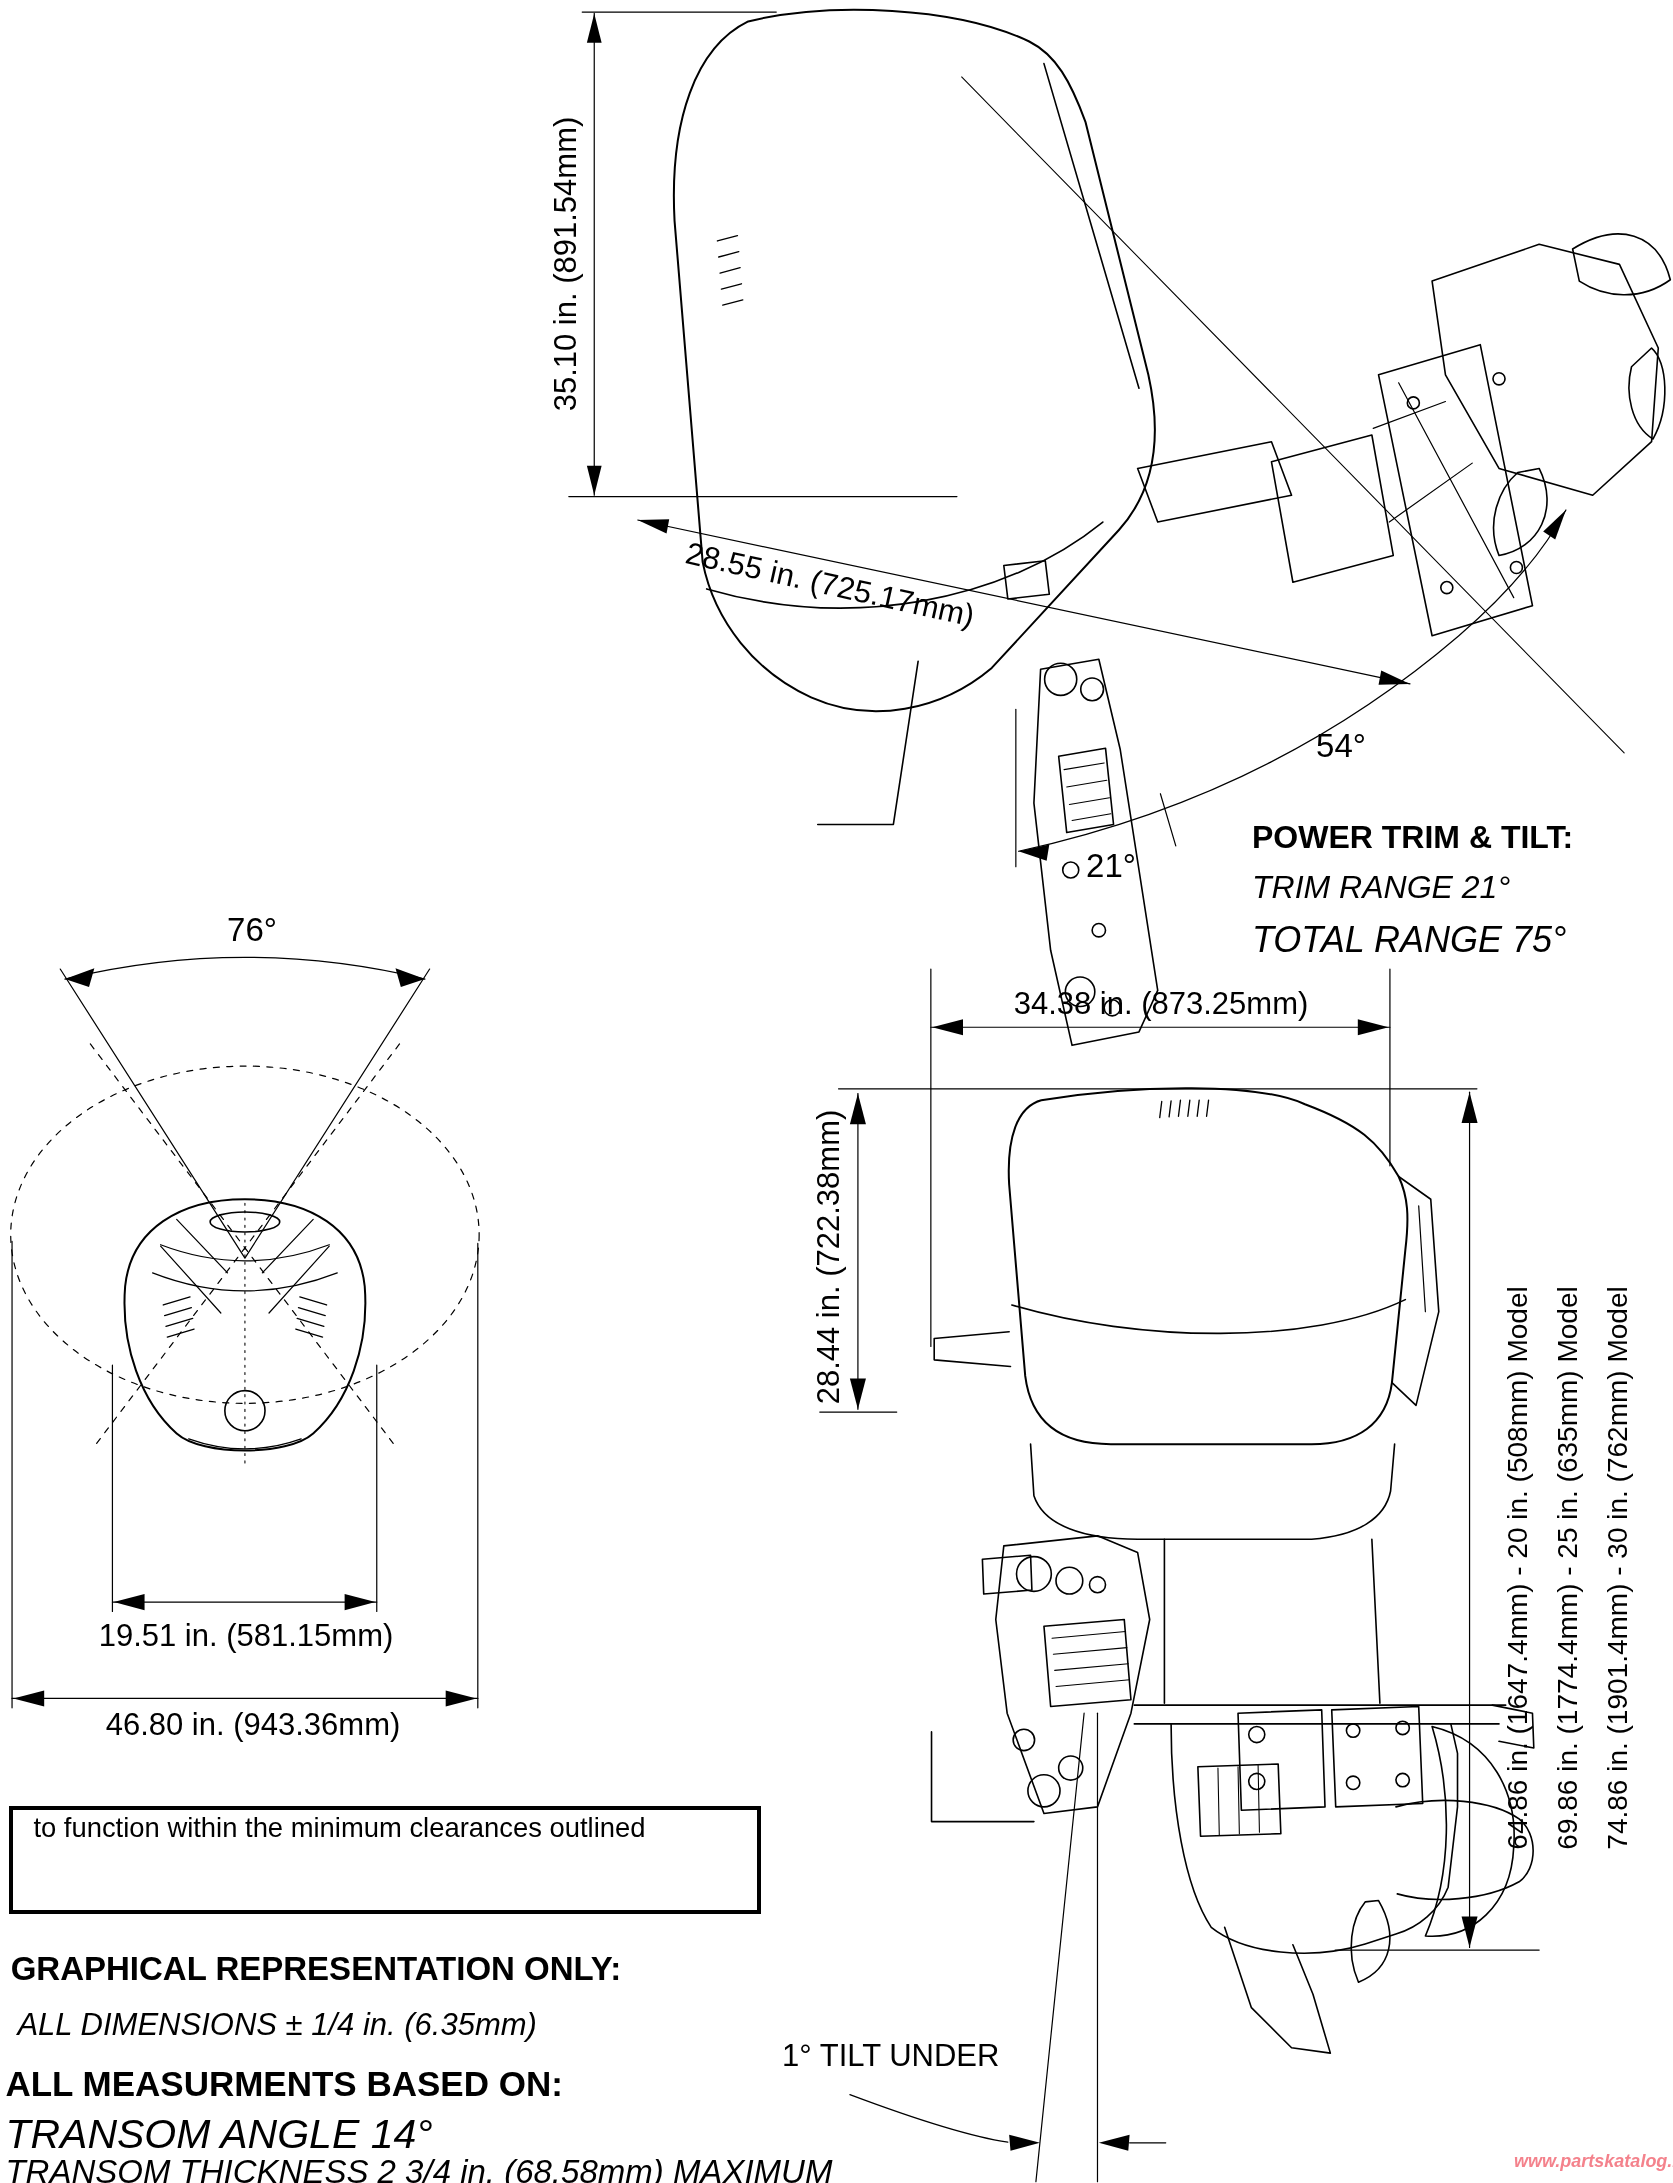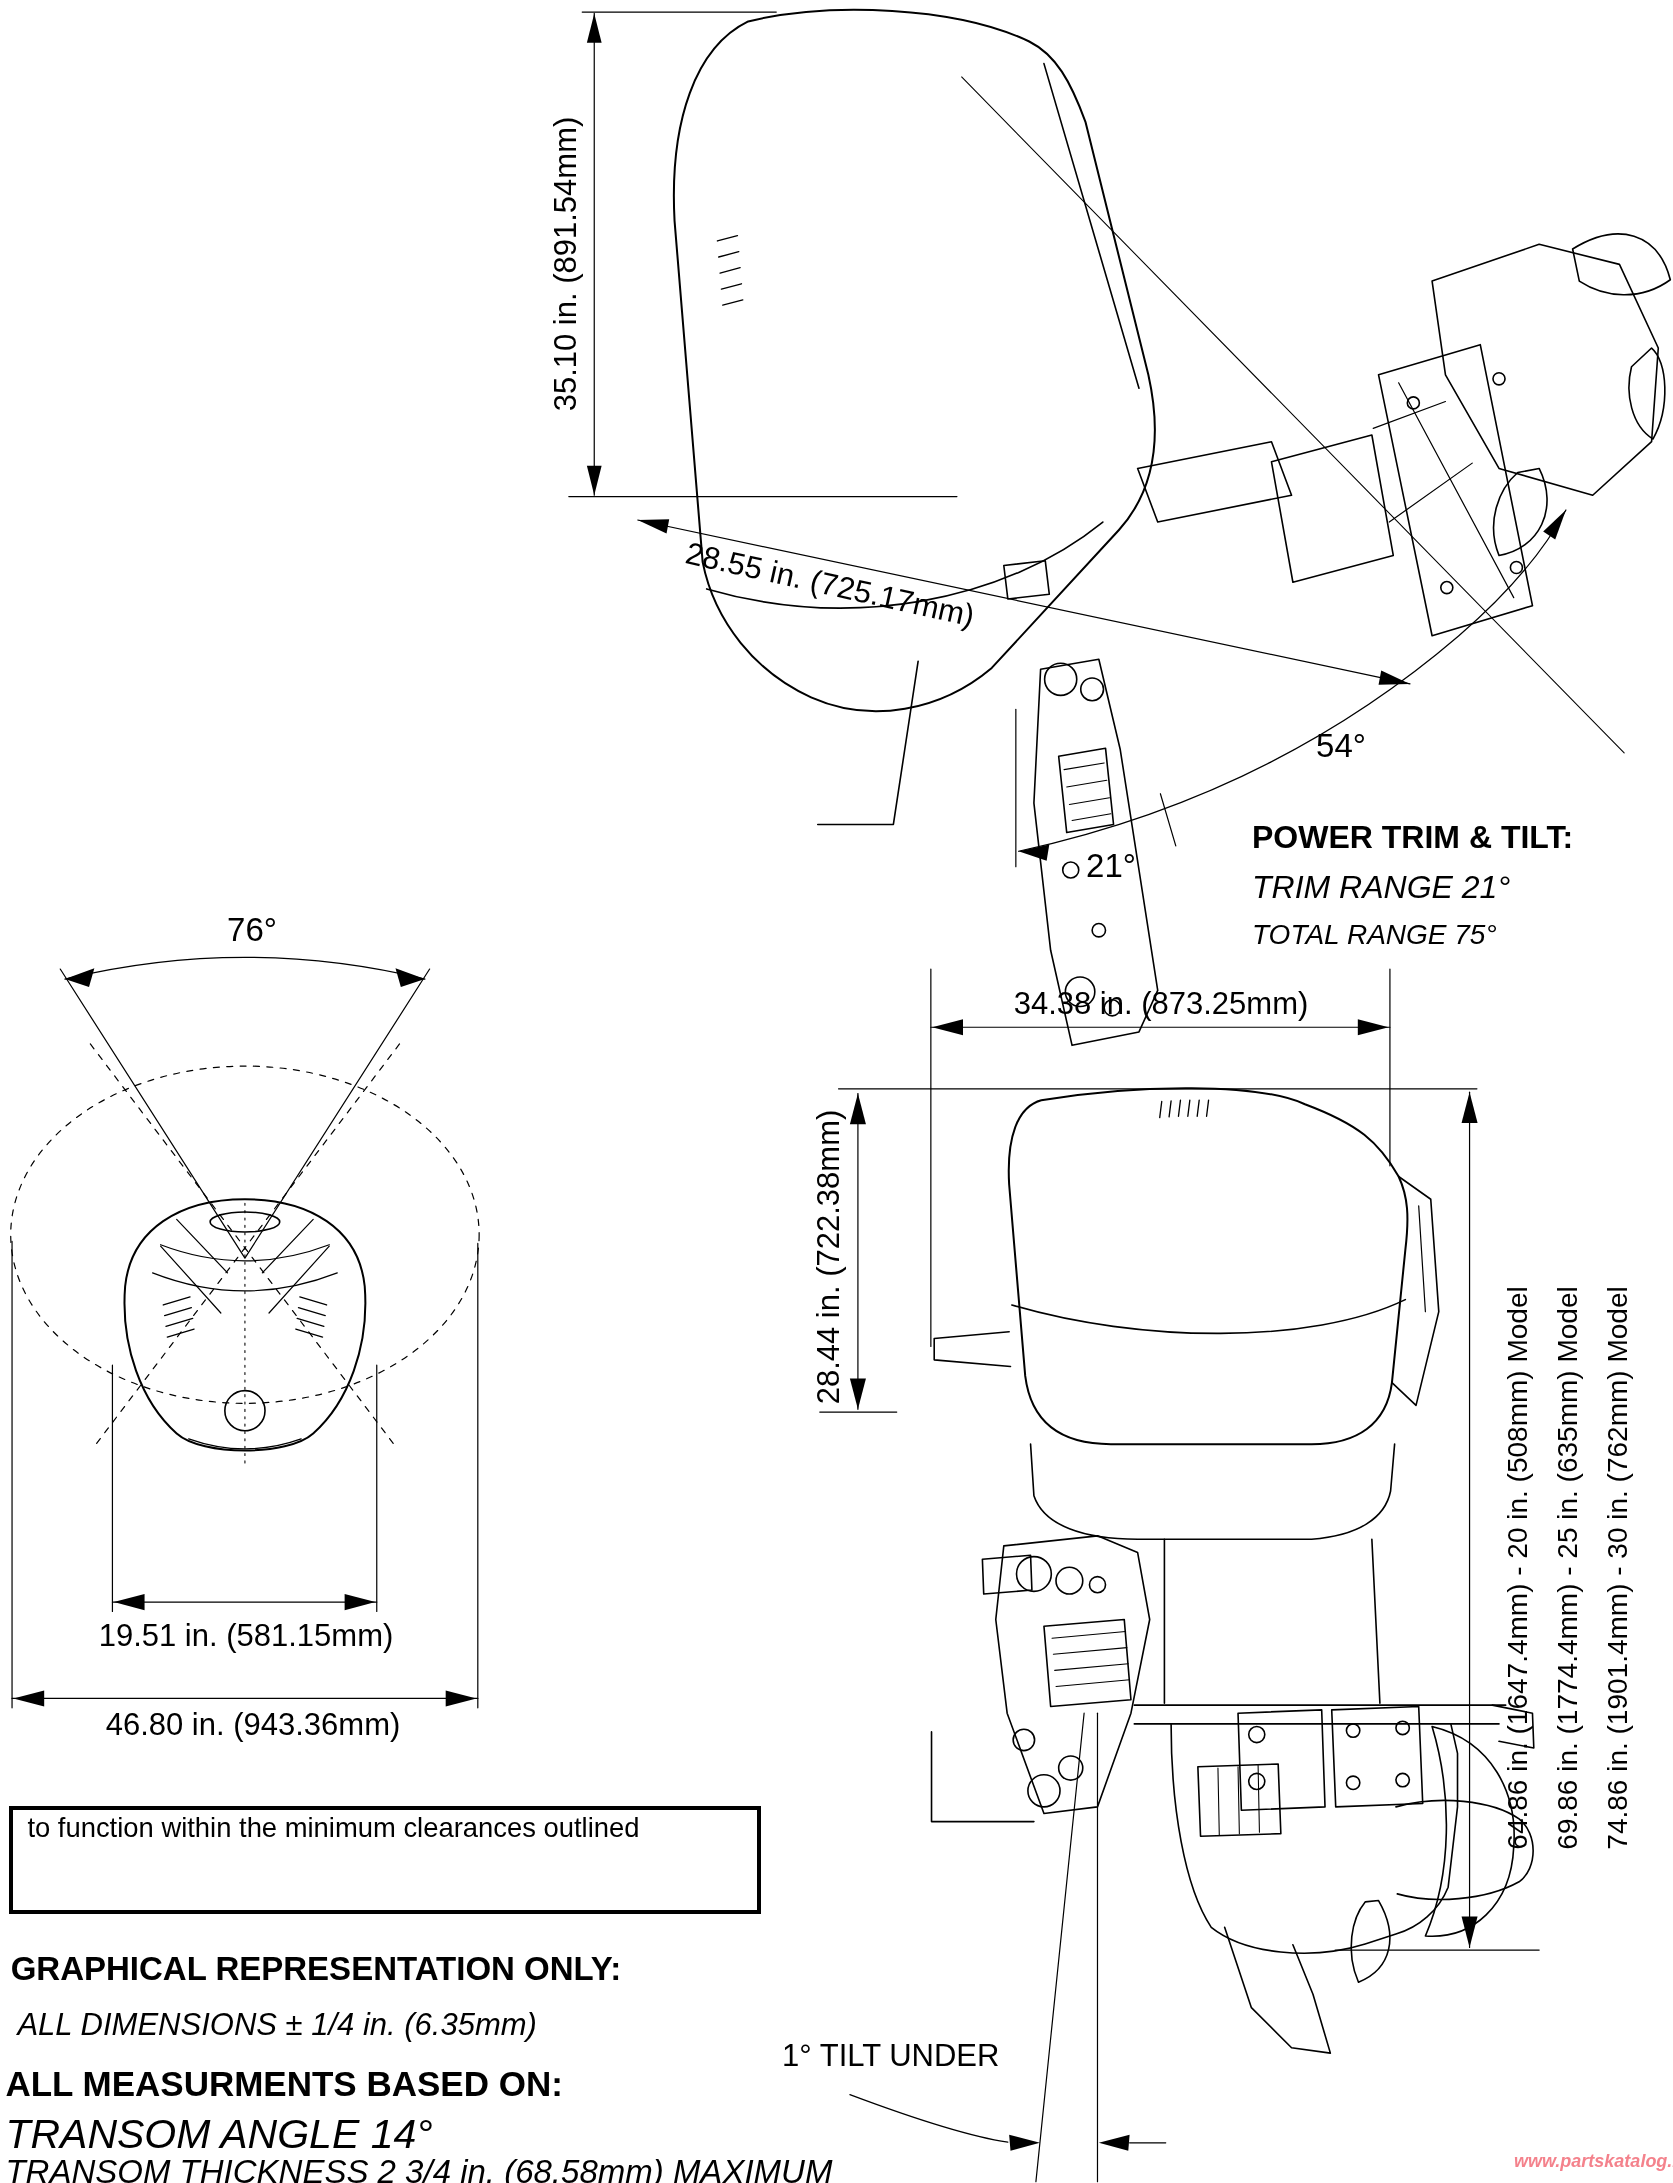--- a/index.html
+++ b/index.html
@@ -10,21 +10,21 @@
   .c{transform:translate(-50%,-50%);}
   .r90{transform:translate(-50%,-50%) rotate(-90deg);}
   .tilt{transform:translate(-50%,-50%) rotate(12.5deg);}
   .b{font-weight:bold;}
   .i{font-style:italic;}
   .ang{font-size:33px;}
   .mdl{font-size:28px;}
   .reg{font-size:0.55em;font-style:normal;vertical-align:0.05em;}
   #clearance-box{position:absolute;left:9.4px;top:1806px;width:744px;height:99px;
      border:4px solid #000;font-size:27.4px;line-height:33px;padding:1.3px 0 0 0;}
-  #clearance-box .row{padding-left:14px;}
+  #clearance-box .row{padding-left:20px;}
   #clearance-box .row.first{padding-left:39px;}
   .wm{position:absolute;left:1514px;top:2151px;font-size:18px;font-weight:bold;font-style:italic;}
 </style>
 </head>
 <body>
 
 <div id="canvas">
 
 <svg id="art" width="1673" height="2183" viewBox="0 0 2500 3262" fill="none" stroke="#000" stroke-width="2.4" stroke-linecap="round" stroke-linejoin="round">
 
@@ -193,21 +193,21 @@
     <path stroke-width="1.8" d="M1688,3202 L1742,3202"></path>
   </g>
 </svg>
 
   <div class="lbl r90" style="left:566px;top:264px;">35.10 in. (891.54mm)</div>
   <div class="lbl tilt" style="left:830px;top:585px;">28.55 in. (725.17mm)</div>
   <div class="lbl c ang" style="left:1341px;top:746px;">54°</div>
   <div class="lbl c ang" style="left:1111px;top:866px;">21°</div>
   <div class="lbl b" style="left:1252px;top:820px;font-size:32px;">POWER TRIM &amp; TILT:</div>
   <div class="lbl i" style="left:1252px;top:870px;font-size:32px;">TRIM RANGE 21°</div>
-  <div class="lbl i" style="left:1252px;top:920px;font-size:28px;">TOTAL RANGE 75°</div>
+  <div class="lbl i" style="left:1252px;top:920px;font-size:36px;">TOTAL RANGE 75°</div>
 
   <div class="lbl c ang" style="left:252px;top:930px;">76°</div>
   <div class="lbl c" style="left:246px;top:1636px;">19.51 in. (581.15mm)</div>
   <div class="lbl c" style="left:253px;top:1725px;">46.80 in. (943.36mm)</div>
 
   <div class="lbl c" style="left:1161px;top:1004px;">34.38 in. (873.25mm)</div>
   <div class="lbl r90" style="left:829px;top:1257px;">28.44 in. (722.38mm)</div>
   <div class="lbl r90 mdl" style="left:1518px;top:1568px;">64.86 in. (1647.4mm) - 20 in. (508mm) Model</div>
   <div class="lbl r90 mdl" style="left:1568px;top:1568px;">69.86 in. (1774.4mm) - 25 in. (635mm) Model</div>
   <div class="lbl r90 mdl" style="left:1618px;top:1568px;">74.86 in. (1901.4mm) - 30 in. (762mm) Model</div>

